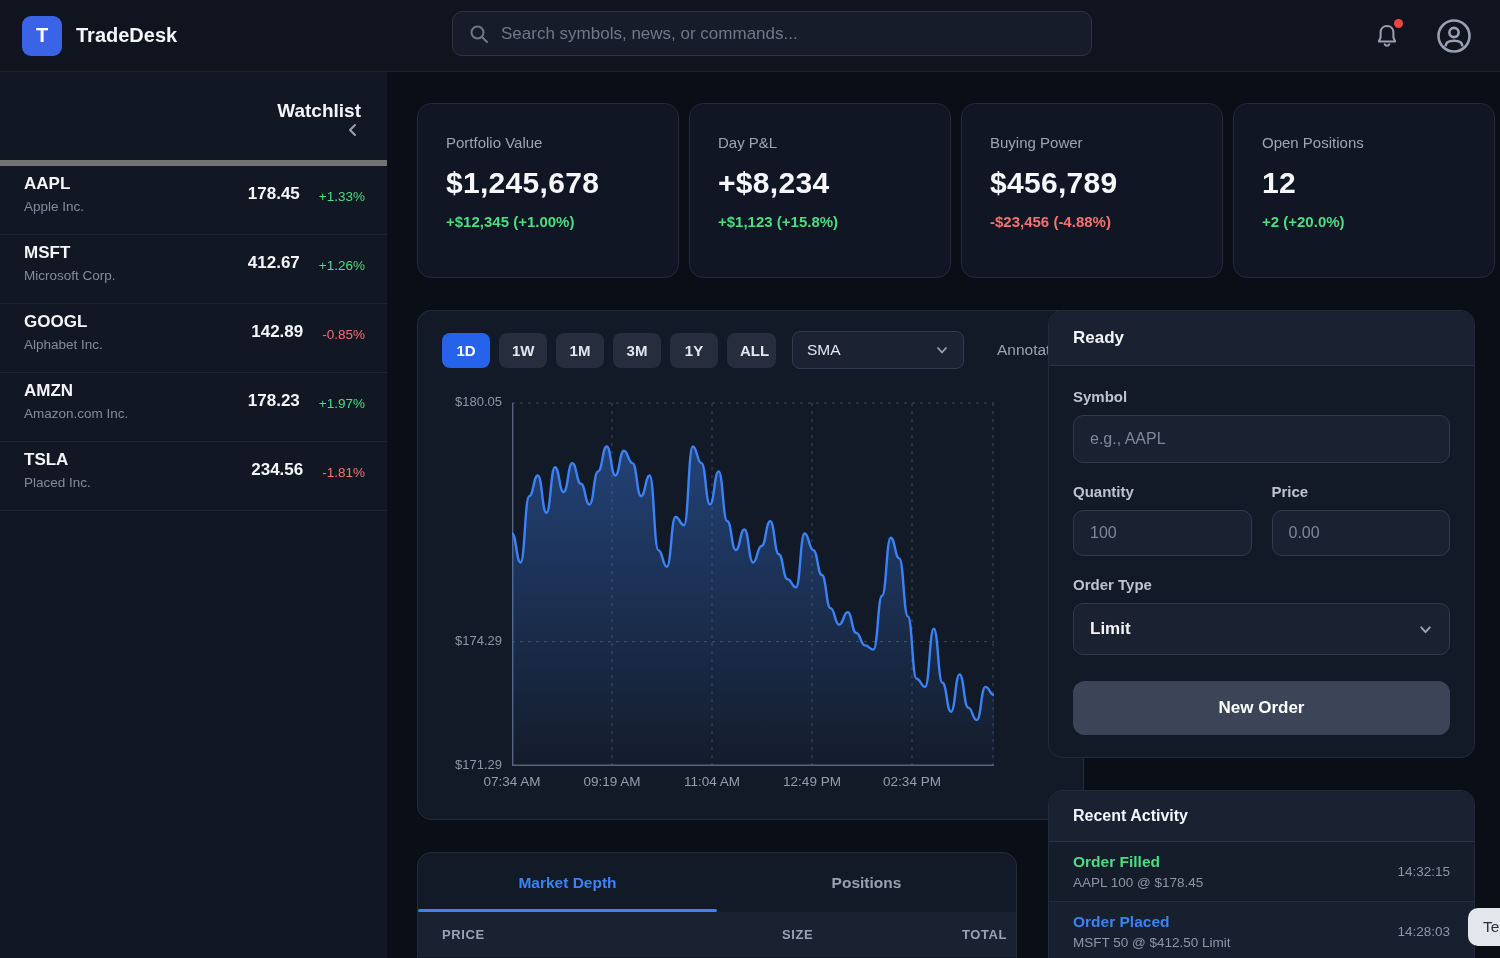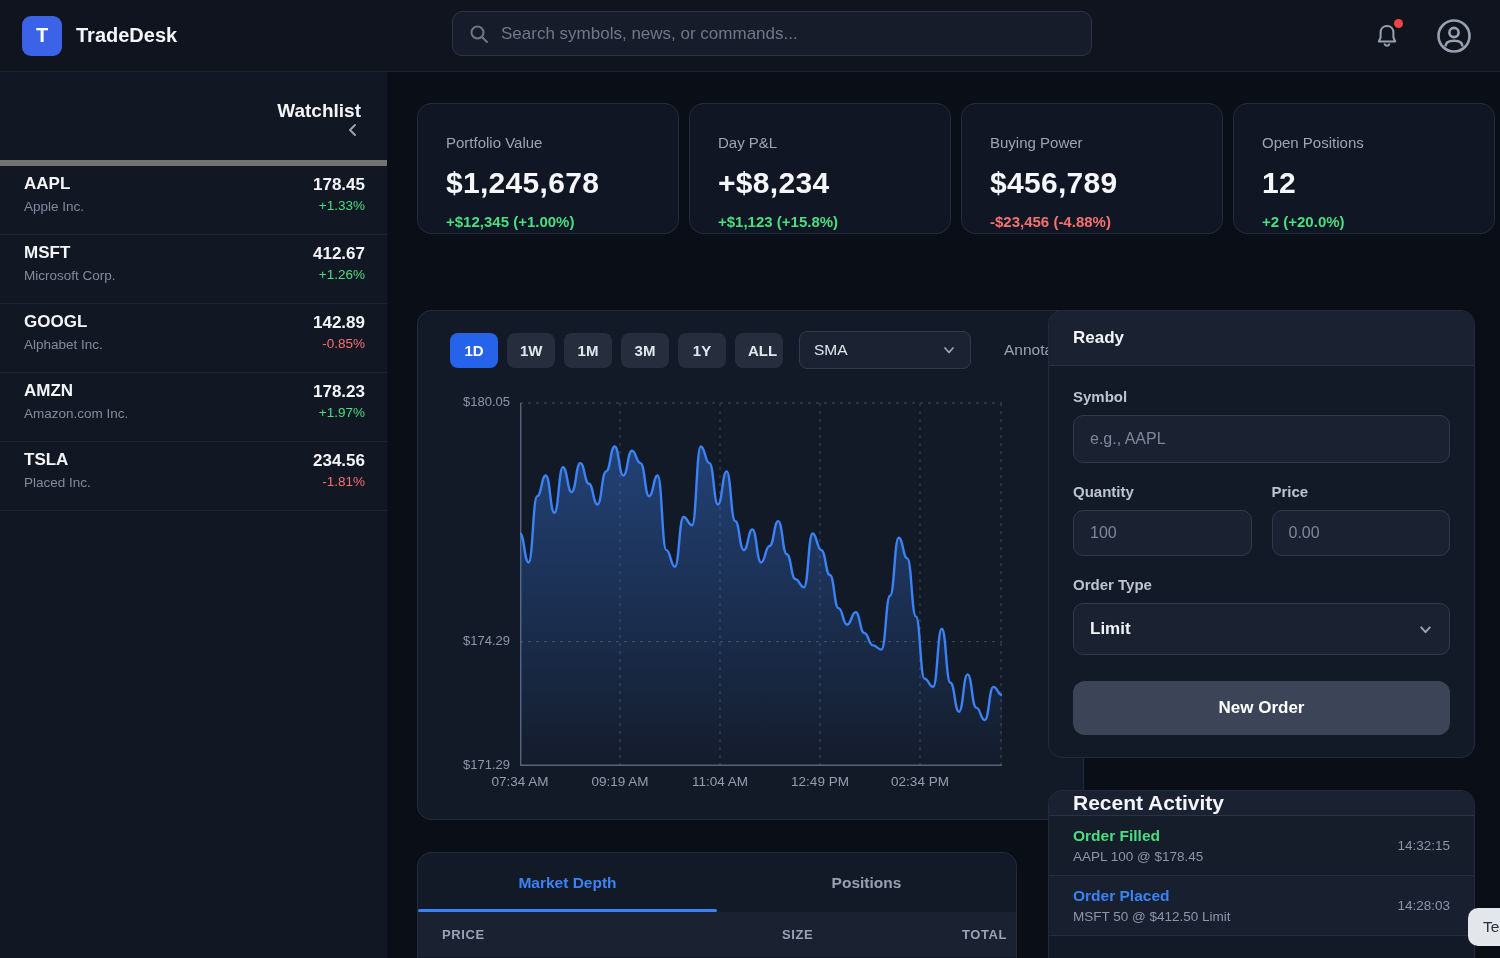--- a/index.html
+++ b/index.html
@@ -29,39 +29,39 @@
   .sidebar { position:absolute; left:0; top:72px; width:387px; height:886px; background:#121724; }
   .wl-header { display:flex; align-items:flex-end; justify-content:space-between; padding:28px 26px 22px 24px;
                border-bottom:6px solid #737373;flex-direction:column; }
   .wl-title { font-size:19px; font-weight:700; color:#f3f5f8; }
   .wl-collapse { cursor:pointer; color:#9aa3b2; display:flex; }
   .wl-row { display:flex; align-items:center; justify-content:space-between; padding:0 22px 12px 24px;
             height:69px; border-bottom:1px solid #1c2433; cursor:pointer; }
   .wl-left { display:flex; flex-direction:column; gap:5px; }
   .wl-sym { font-size:17px; font-weight:700; color:#f3f5f8; }
   .wl-name { font-size:13.5px; color:#828b9b; }
-  .wl-right { display:flex; flex-direction:column; gap:3px; align-items:flex-end; }
+  .wl-right { display:flex; flex-direction:row; gap:19px; align-items:flex-end; }
   .wl-price { font-size:17px; font-weight:700; color:#f3f5f8; }
   .chg { font-size:13.5px; }
   [data-dir="up"] { color:#4ade80; }
   [data-dir="down"] { color:#f87171; }
 
   
   .stats-row { position:absolute; left:417px; top:103px; display:grid; grid-template-columns:repeat(4,262px);
                gap:10px; }
-  .card { height:131px; background:#101623; border:1px solid #222b3c; border-radius:14px; padding:30px 28px; }
+  .card { height:175px; background:#101623; border:1px solid #222b3c; border-radius:14px; padding:30px 28px; }
   .card-label { font-size:15px; color:#9ca5b4; }
   .card-value { font-size:30px; font-weight:700; color:#f5f7fa; margin:15px 0 13px; letter-spacing:0.3px; }
   .card-change { font-size:15px; font-weight:600; }
 
   
   .panel { background:#131a27; border:1px solid #222b3c; border-radius:14px; }
 
   
-  .chart-panel { position:absolute; left:417px; top:310px; width:667px; height:510px; padding:20px 32px; overflow:hidden; }
+  .chart-panel { position:absolute; left:417px; top:310px; width:667px; height:510px; padding:20px 24px; overflow:hidden; }
   .chart-toolbar { display:flex; align-items:center; gap:9px; white-space:nowrap; }
   .range-btn { min-width:48px; padding:9px 13px; text-align:center; background:#262e3e; color:#e2e6ed;
                border:none; border-radius:8px; font-size:15px; font-weight:600; font-family:inherit; cursor:pointer; }
   .range-btn.active { background:#2563eb; color:#fff; }
   .indicator-select { margin-left:7px; width:172px; height:38px; background:#1b2232; border:1px solid #323b4d;
                       border-radius:8px; display:flex; align-items:center; justify-content:space-between;
                       padding:0 14px; color:#e2e6ed; font-size:15.5px; cursor:pointer; flex:0 0 auto; }
   .annotate { margin-left:24px; color:#9aa3b2; font-size:15.5px; cursor:pointer; }
   .chart-wrap { position:relative; margin-top:22px; height:404px; }
   .ylabels { position:absolute; left:0; top:0; width:66px; height:375px; }
@@ -85,21 +85,21 @@
   .ot-label { margin-top:20px; }
   .select { margin-top:10px; width:100%; height:52px; background:#1a2131; border:1px solid #303a4c;
             border-radius:10px; display:flex; align-items:center; justify-content:space-between;
             padding:0 16px; cursor:pointer; }
   .select-value { color:#f3f5f8; font-size:17px; font-weight:600; }
   .submit-btn { margin-top:26px; width:100%; height:54px; background:#3c4557; border:none; border-radius:12px;
                 color:#fff; font-size:17px; font-weight:700; font-family:inherit; cursor:pointer; }
 
   
   .activity-panel { position:absolute; left:1048px; top:790px; width:427px; height:200px; overflow:hidden; }
-  .act-header { padding:0 24px; background:#1a2231; border-bottom:1px solid #2a3344; font-size:21px;
+  .act-header { padding:16px 24px; background:#1a2231; border-bottom:1px solid #2a3344; font-size:16px;
                 font-weight:700; color:#f3f5f8; border-radius:14px 14px 0 0; }
   .act-row { display:flex; align-items:center; justify-content:space-between; padding:11px 24px;
              border-bottom:1px solid #232c3c; background:#151c2a; }
   .act-row:nth-of-type(odd) { background:#182030; }
   .act-title { font-size:15.5px; font-weight:700; }
   [data-color="green"] { color:#4ade80; }
   [data-color="blue"] { color:#3b82f6; }
   .act-detail { font-size:13.5px; color:#8d96a6; margin-top:4px; }
   .act-time { font-size:13.5px; color:#8d96a6; }
 

